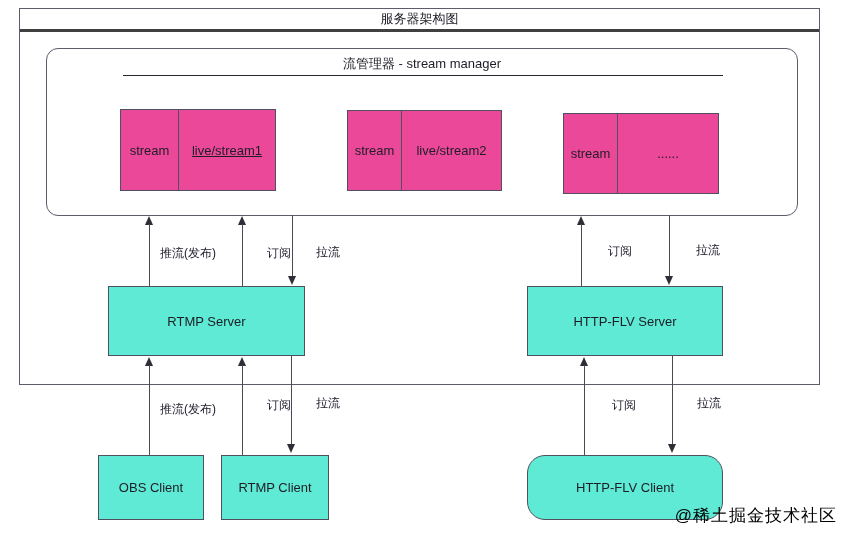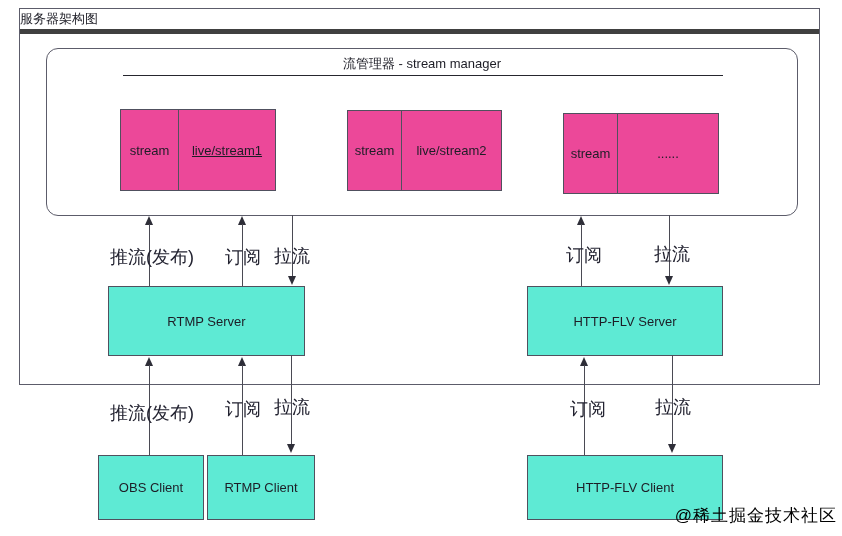--- a/index.html
+++ b/index.html
@@ -11,22 +11,22 @@
     color:#1d1d26;
     overflow:hidden;
   }
   
   .outer-frame{
     position:absolute;left:19px;top:8px;width:799px;height:375px;
     border:1px solid #5c5c6a;background:transparent;
   }
   .title-bar{
     position:absolute;left:0;top:0;width:100%;height:20px;
-    border-bottom:5px solid #404040;
-    display:flex;align-items:center;justify-content:flex-start;
+    border-bottom:3px solid #404040;
+    display:flex;align-items:center;justify-content:center;
     font-size:13px;
   }
   
   .stream-manager{
     position:absolute;left:46px;top:48px;width:750px;height:166px;
     border:1px solid #5c5c6a;border-radius:12px;background:#ffffff;
   }
   .sm-title{
     position:absolute;left:0;top:6px;width:100%;
     text-align:center;font-size:13px;
@@ -59,21 +59,21 @@
     border-bottom:9px solid #2e2e38;
   }
   .ahead-down{
     position:absolute;width:0;height:0;
     border-left:4.5px solid transparent;border-right:4.5px solid transparent;
     border-top:9px solid #2e2e38;
   }
   
   .flow-label{
     position:absolute;transform:translateX(-50%);
-    font-size:18px;white-space:nowrap;color:#222230;
+    font-size:12px;white-space:nowrap;color:#222230;margin-left:36px;
   }
   
   .watermark{
     position:absolute;right:5px;top:504px;
     font-size:17px;letter-spacing:1px;
     color:#000000;white-space:nowrap;
   }
 </style>
 </head>
 <body>
@@ -103,22 +103,22 @@
 
   <div class="pair" style="left:563px;top:113px;height:79px;">
     <div class="cell key" style="width:53px;">stream</div>
     <div class="cell" style="width:100px;">......</div>
   </div>
 
   <div class="node" style="left:108px;top:286px;width:195px;height:68px;">RTMP Server</div>
   <div class="node" style="left:98px;top:455px;width:104px;height:63px;">OBS Client</div>
 
   <div class="node" style="left:527px;top:286px;width:194px;height:68px;">HTTP-FLV Server</div>
-  <div class="node" style="left:207px;top:455px;width:106px;height:63px;">RTMP Client</div>
-  <div class="node" style="left:527px;top:455px;width:194px;height:63px;">HTTP-FLV Client</div>
+  <div class="node" style="left:221px;top:455px;width:106px;height:63px;">RTMP Client</div>
+  <div class="node" style="left:527px;top:455px;width:194px;height:63px;border-radius:18px;">HTTP-FLV Client</div>
 
   <div>
     <div class="ahead-up" style="left:145px;top:216px;"></div>
     <div class="aline" style="left:149px;top:224px;height:62px;"></div>
   </div>
   <div>
     <div class="ahead-up" style="left:238px;top:216px;"></div>
     <div class="aline" style="left:242px;top:224px;height:62px;"></div>
   </div>
   <div>

